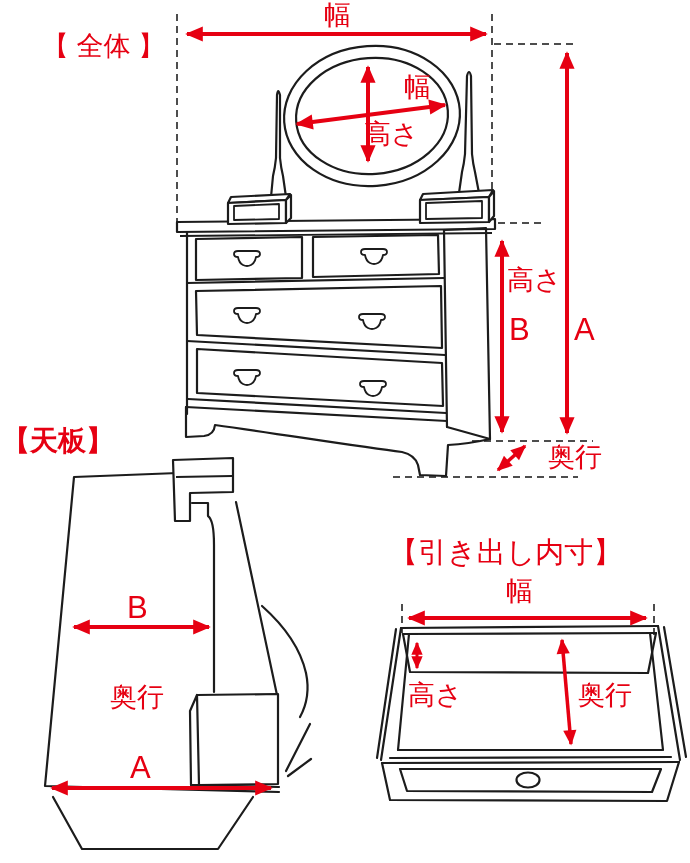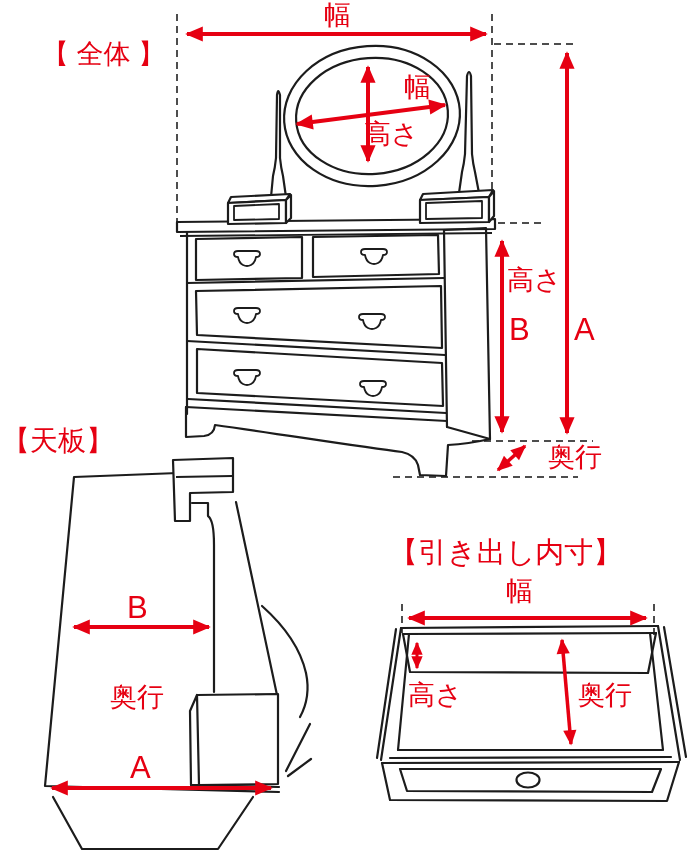--- a/index.html
+++ b/index.html
@@ -6,21 +6,21 @@
   .canvas {
     position:relative; width:690px; height:863px; background:#ffffff;
     font-family:"Liberation Sans","DejaVu Sans",sans-serif; overflow:hidden;
   }
   .art { position:absolute; left:0; top:0; }
   .lbl {
     position:absolute; color:#e60012; line-height:1; white-space:nowrap;
     font-weight:500;
   }
   .f27 { font-size:27px; }
-  .f28 { font-size:28px; }
+  .f28 { font-size:28px;font-weight:bold; }
   .f29 { font-size:29px; }
   .f31 { font-size:31px; }
   .ink   { stroke:#1c1c1c; stroke-width:2.2; fill:none; stroke-linecap:round; stroke-linejoin:round; }
   .inkf  { stroke:#1c1c1c; stroke-width:2.2; fill:#ffffff; stroke-linejoin:round; }
   .thin  { stroke:#1c1c1c; stroke-width:1.8; fill:none; stroke-linejoin:round; }
   .dash  { stroke:#4d4d4d; stroke-width:2; fill:none; stroke-dasharray:7 5; }
   .arw   { stroke:#e60012; fill:none; stroke-width:4; }
   .arw35 { stroke:#e60012; fill:none; stroke-width:3.5; }
   .arw3  { stroke:#e60012; fill:none; stroke-width:3; }
 </style>
@@ -146,21 +146,21 @@
       <path class="arw" d="M502,241 L502,432" marker-start="url(#ah)" marker-end="url(#ah)"></path>
       <path class="arw35" d="M498,470 L525,446" marker-start="url(#ah)" marker-end="url(#ah)"></path>
       <path class="arw" d="M74,627 L209,627" marker-start="url(#ah)" marker-end="url(#ah)"></path>
       <path class="arw" d="M52,788 L271,788" marker-start="url(#ah)" marker-end="url(#ah)"></path>
       <path class="arw" d="M409,618 L646,618" marker-start="url(#ah)" marker-end="url(#ah)"></path>
       <path class="arw3" d="M417,643 L417,668" marker-start="url(#ah)" marker-end="url(#ah)"></path>
       <path class="arw35" d="M562,640 L571,744" marker-start="url(#ah)" marker-end="url(#ah)"></path>
     </g>
   </svg>
 
-  <div class="lbl f27" style="left:42px;  top:41px;">【 全体 】</div>
+  <div class="lbl f27" style="left:42px;  top:33px;">【 全体 】</div>
   <div class="lbl f27" style="left:324px; top:2px;">幅</div>
   <div class="lbl f27" style="left:404px; top:74px;">幅</div>
   <div class="lbl f27" style="left:364px; top:121px;">高さ</div>
   <div class="lbl f27" style="left:507px; top:267px;">高さ</div>
   <div class="lbl f31" style="left:509px; top:314px;">B</div>
   <div class="lbl f31" style="left:574px; top:314px;">A</div>
   <div class="lbl f27" style="left:548px; top:444px;">奥行</div>
 
   <div class="lbl f28" style="left:2px;   top:427px;">【天板】</div>
   <div class="lbl f31" style="left:127px; top:592px;">B</div>

